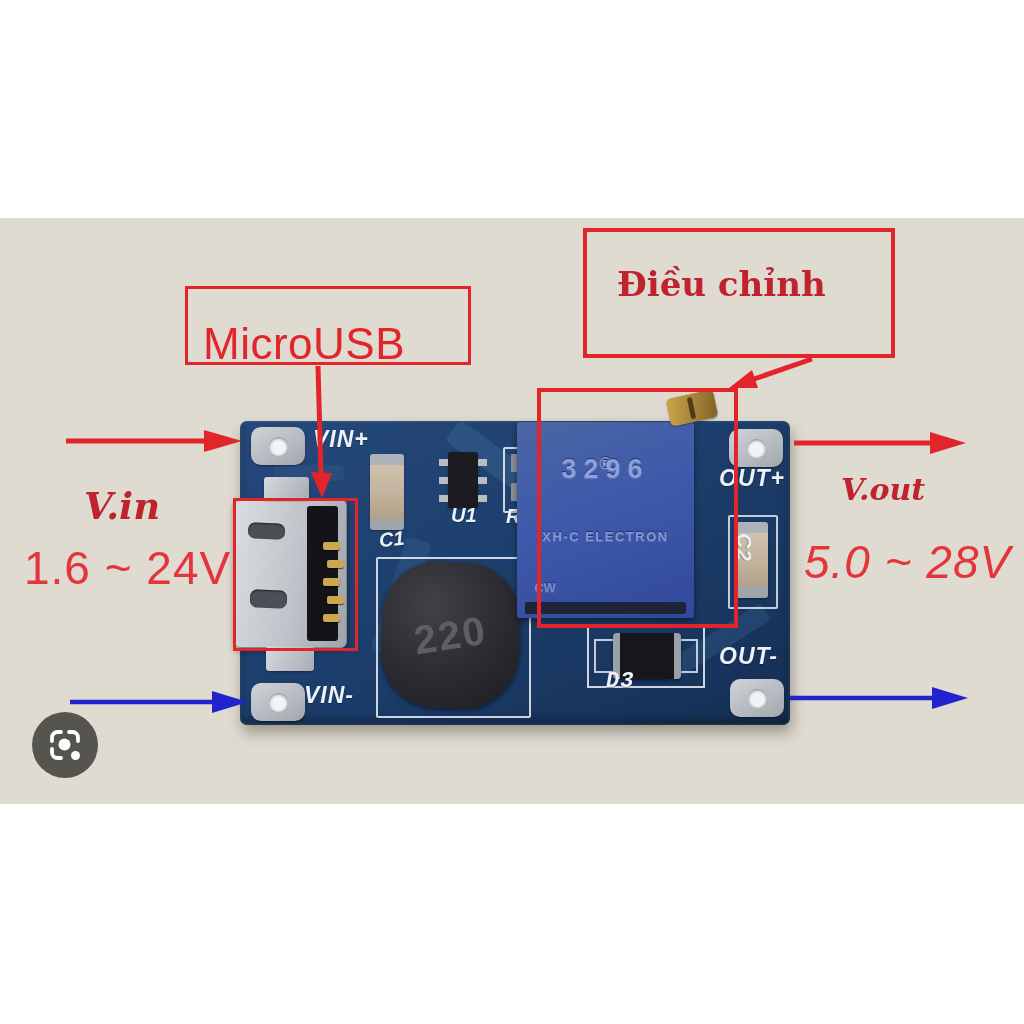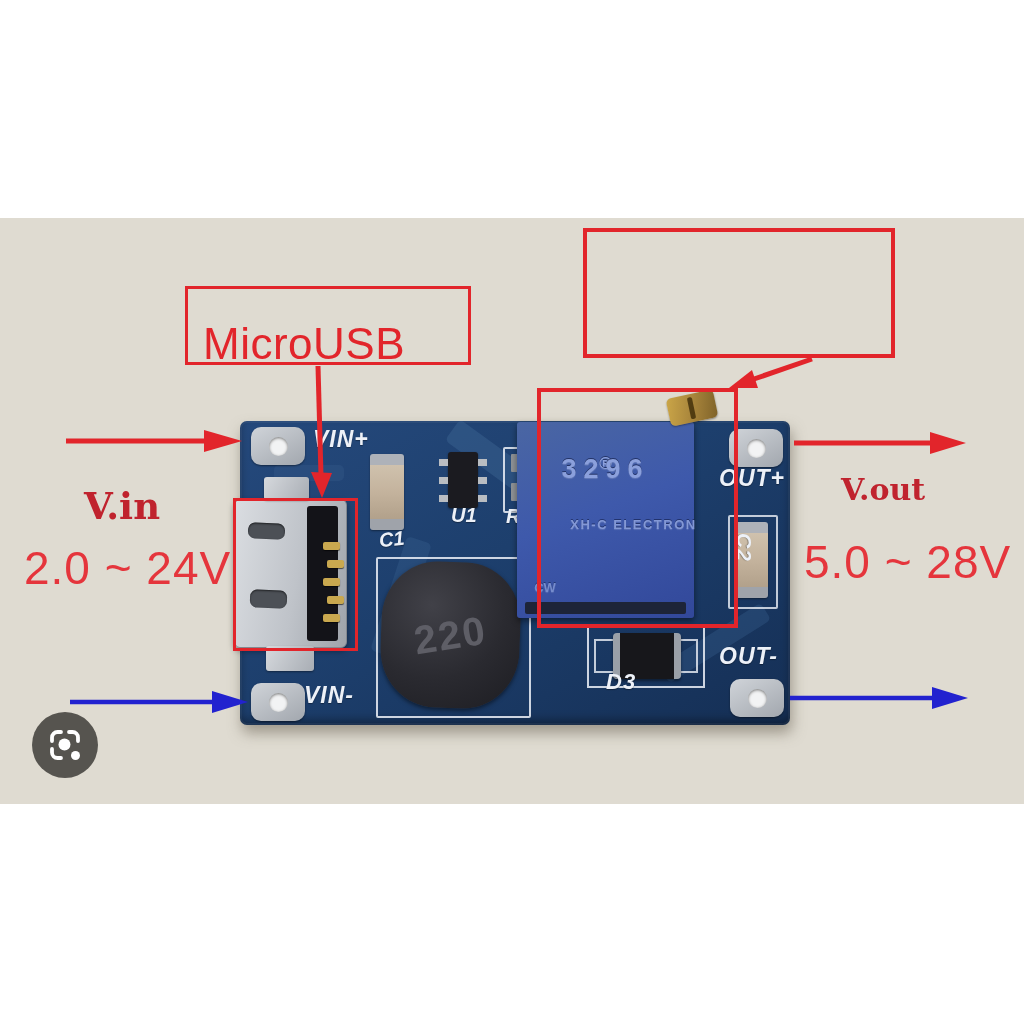--- a/index.html
+++ b/index.html
@@ -27,21 +27,21 @@
   .pad-bl{left:11px;top:262px;} .pad-br{left:490px;top:258px;}
 
   .silk{position:absolute;color:var(--silk-white,#edf1f8);font-weight:bold;font-style:italic;
         font-size:23px;letter-spacing:1px;text-shadow:0 1px 1px rgba(0,0,0,.35);white-space:nowrap;}
   .lbl-vinp{left:73px;top:5px;}   .lbl-outp{left:479px;top:44px;}
   .lbl-vinm{left:64px;top:261px;} .lbl-outm{left:479px;top:222px;}
   .silk.small{font-size:20px;letter-spacing:0;}
   .lbl-c1{left:139px;top:107px;transform:rotate(-6deg);}
   .lbl-u1{left:211px;top:83px;}
   .lbl-r2{left:266px;top:84px;}
-  .lbl-d3{left:366px;top:248px;font-size:22px;}
+  .lbl-d3{left:366px;top:248px;font-size:22px;font-family:Liberation Mono, monospace;}
   .lbl-c2{left:516px;top:112px;transform:rotate(90deg);transform-origin:left top;font-size:21px;}
 
   .cap{position:absolute;border-radius:3px;box-shadow:0 1px 2px rgba(0,0,0,.4);
        background:linear-gradient(180deg,#aeb2b9 0%,#aeb2b9 14%,#cfc1ad 15%,#c4b39d 50%,#b2a18b 85%,#9fa3aa 86%,#9fa3aa 100%);}
   .c1{left:130px;top:33px;width:34px;height:76px;}
   .c2{left:495px;top:101px;width:33px;height:76px;}
   .c2out{position:absolute;left:488px;top:94px;width:46px;height:90px;border:2px solid rgba(237,241,248,.8);border-radius:2px;}
 
   .u1{position:absolute;left:208px;top:31px;width:30px;height:56px;background:var(--part-black,#1b1b20);
       border-radius:3px;box-shadow:0 1px 2px rgba(0,0,0,.5);}
@@ -73,21 +73,21 @@
           box-shadow:0 2px 3px rgba(0,0,0,.45);}
 
   .pot{position:absolute;left:277px;top:1px;width:177px;height:196px;border-radius:3px;z-index:2;
        background:linear-gradient(160deg,#4a66a3 0%,var(--pot-blue,#3e59ab) 45%,#32489a 100%);
        box-shadow:0 3px 6px rgba(0,0,0,.45);color:var(--pot-emboss,#8ba0dc);text-align:center;}
   .pot span{position:absolute;left:0;width:100%;font-weight:bold;
             text-shadow:0 -1px 0 rgba(10,16,50,.55),0 1px 1px rgba(255,255,255,.18);}
   .pot-brand{top:16px;font-size:24px;letter-spacing:4px;}
   .pot-model{top:32px;font-size:27px;letter-spacing:7px;}
   .pot-model sup{font-size:17px;letter-spacing:0;vertical-align:9px;}
-  .pot-maker{top:95px;font-size:13px;letter-spacing:1.5px;opacity:.9;padding-left:28px;}
+  .pot-maker{top:107px;font-size:13px;letter-spacing:1.5px;opacity:.9;}
   .pot-cw{top:158px;width:40px !important;left:8px !important;font-size:13px;opacity:.75;}
   .pot-pins{position:absolute;left:8px;top:180px;width:161px;height:12px;background:#1d2438;border-radius:2px;}
 
   .screw{position:absolute;left:668px;top:176px;width:48px;height:28px;border-radius:5px;z-index:2;
          transform:rotate(-12deg);
          background:linear-gradient(105deg,#cba648 0%,#a5823a 55%,#7e6229 100%);
          box-shadow:0 1px 2px rgba(0,0,0,.4);}
   .screw:after{content:"";position:absolute;left:21px;top:3px;width:5px;height:22px;background:rgba(60,42,8,.8);
                border-radius:2px;}
 
@@ -116,27 +116,27 @@
   
   .callout{position:absolute;z-index:7;border-style:solid;border-color:var(--annotation-red,#e2252b);}
   .micro{left:185px;top:68px;width:286px;height:79px;border-width:3px;display:flex;align-items:center;
          padding-left:15px;box-sizing:border-box;}
   .micro span{font-size:44px;color:var(--annotation-red,#e2252b);letter-spacing:.5px;margin-top:36px;}
   .viet{left:583px;top:10px;width:312px;height:130px;border-width:4px;box-sizing:border-box;
         padding:32px 0 0 30px;font-family:"DejaVu Serif",serif;font-weight:bold;font-size:34px;
         line-height:41px;color:var(--deep-red,#c0232e);}
 
   
-  .side-title{position:absolute;z-index:7;font-family:"DejaVu Serif",serif;font-weight:bold;
+  .side-title{position:absolute;z-index:7;font-family:"DejaVu Serif",serif;font-weight:bold;font-style:italic;
               color:var(--deep-red,#c0232e);}
   .vin-t{left:84px;top:266px;font-size:37px;}
   .vout-t{left:841px;top:254px;font-size:30px;}
   .side-range{position:absolute;z-index:7;font-size:46px;color:var(--value-red,#e5353c);letter-spacing:1px;}
   .vin-r{left:24px;top:323px;}
-  .vout-r{left:804px;top:317px;}
+  .vout-r{left:804px;top:317px;font-style:italic;}
 
   
   .arrows{position:absolute;left:0;top:0;width:1024px;height:586px;z-index:6;pointer-events:none;}
   .arrows .red-l{stroke:var(--annotation-red,#e2252b);stroke-width:5;}
   .arrows .red-f{fill:var(--annotation-red,#e2252b);}
   .arrows .blue-l{stroke:var(--arrow-blue,#2222cf);stroke-width:4.5;}
   .arrows .blue-f{fill:var(--arrow-blue,#2222cf);}
 
   
   .lens{position:absolute;left:32px;top:494px;width:66px;height:66px;border-radius:50%;z-index:8;
@@ -261,24 +261,25 @@
       <g>
         <line class="blue-l" x1="790" y1="480" x2="936" y2="480"></line>
         <polygon class="blue-f" points="968,480 932,469 932,491"></polygon>
       </g>
     </svg>
 
     <div class="callout micro">
       <span>MicroUSB</span>
     </div>
     <div class="callout viet">
+      <div>Điều chỉnh</div>
     </div>
 
     <div class="side-title vin-t">V.in</div>
-    <div class="side-range vin-r">2.0 ~ 24V</div>
+    <div class="side-range vin-r">1.6 ~ 24V</div>
     <div class="side-title vout-t">V.out</div>
     <div class="side-range vout-r">5.0 ~ 28V</div>
 
     <button class="lens">
       <svg class="lens-glyph" width="34" height="34" viewBox="0 0 34 34" xmlns="http://www.w3.org/2000/svg">
         <g fill="none" stroke="#ffffff" stroke-width="3.8" stroke-linecap="round">
           <path d="M4 13 V9.5 A5.5 5.5 0 0 1 9.5 4 H13"></path>
           <path d="M21 4 H24.5 A5.5 5.5 0 0 1 30 9.5 V13"></path>
           <path d="M4 21 V24.5 A5.5 5.5 0 0 0 9.5 30 H13"></path>
         </g>

